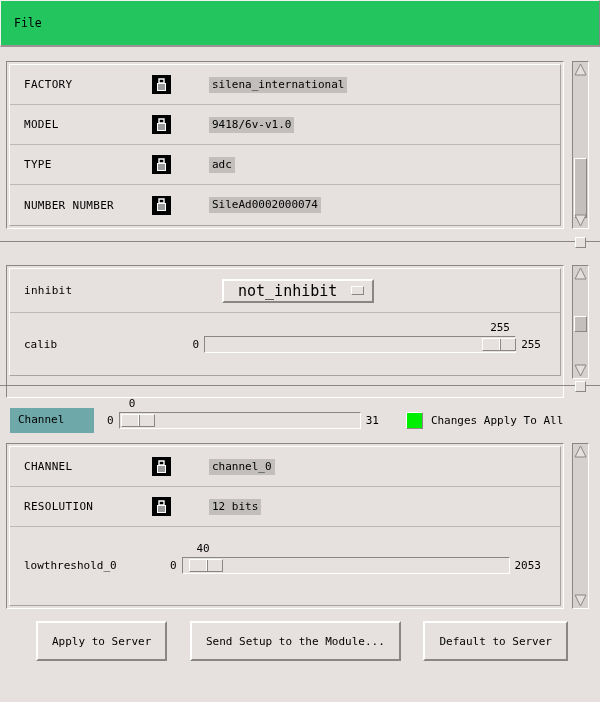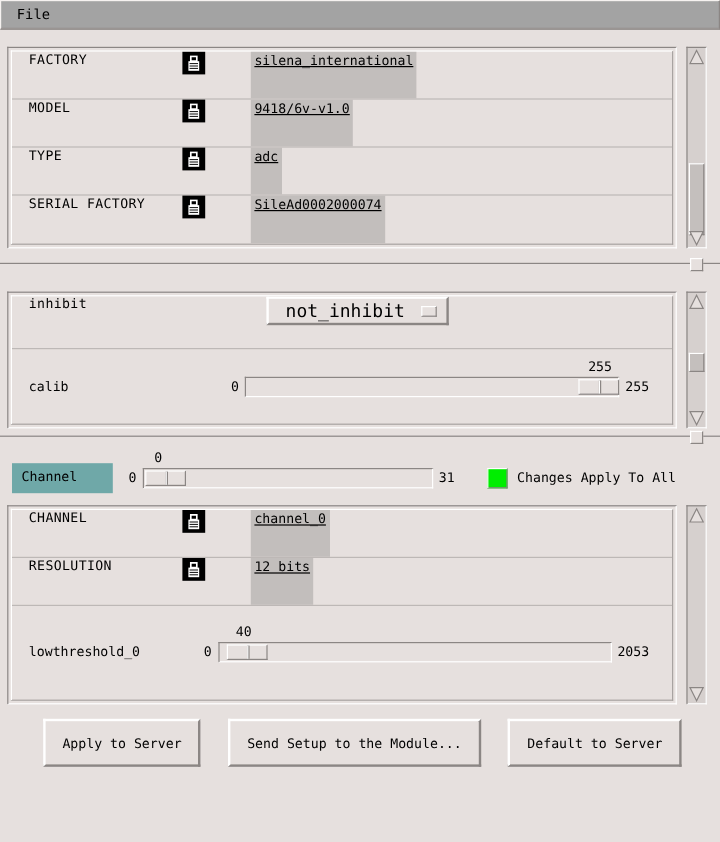--- a/index.html
+++ b/index.html
@@ -11,22 +11,22 @@
   body {
     background: #e6e0de;
     font-family: "DejaVu Sans Mono", "Liberation Mono", monospace;
     font-size: 11px;
     color: #000;
     -webkit-font-smoothing: none;
   }
 
   
   .menubar {
-    height: 25px;
-    background: #a3a3a3;
+    height: 47px;
+    background: #22c55e;
     border-top: 1px solid #f6f2f0;
     border-left: 1px solid #f6f2f0;
     border-right: 1px solid #8b8684;
     border-bottom: 2px solid #9a9593;
     display: flex;
     align-items: center;
     padding-left: 3px;
   }
   .menu-item {
     padding: 3px 12px 4px 10px;
@@ -54,20 +54,21 @@
     border-left: 1px solid #ffffff;
     border-right: 1px solid #a8a3a1;
     border-bottom: 1px solid #a8a3a1;
     background: #e6e0de;
     overflow: hidden;
   }
 
   
   .row {
     display: flex;
+    align-items: center;
     height: 40px;
     border-bottom: 1px solid #bdb8b6;
     padding: 0 14px;
     position: relative;
   }
   .row.no-line { border-bottom: none; }
   .row-label {
     width: 128px;
     flex: 0 0 128px;
     font-size: 11px;
@@ -80,21 +81,20 @@
     margin-right: 38px;
     display: flex; align-items: center; justify-content: center;
   }
   .lock-icon svg { display: block; }
   .value-chip {
     background: #c2bebc;
     padding: 1px 3px 2px 3px;
     font-size: 11px;
     color: #000;
     white-space: pre;
-    text-decoration: underline;
   }
 
   
   .optmenu {
     background: #e6e0de;
     border-top: 2px solid #ffffff;
     border-left: 2px solid #ffffff;
     border-right: 2px solid #8b8684;
     border-bottom: 2px solid #8b8684;
     height: 24px;
@@ -311,21 +311,21 @@
           <svg width="13" height="14" viewBox="0 0 13 14">
               <path d="M4 1h5v4H4z" fill="none" stroke="#fff" stroke-width="1.4"></path>
               <rect x="2" y="5" width="9" height="8" fill="#fff"></rect>
               <path d="M3 7h7M3 9h7M3 11h7" stroke="#000" stroke-width="0.8"></path>
             </svg>
         </div>
         <div class="value-chip">adc</div>
       </div>
 
       <div class="row no-line">
-        <div class="row-label">SERIAL FACTORY</div>
+        <div class="row-label">NUMBER NUMBER</div>
         <div class="lock-icon">
           <svg width="13" height="14" viewBox="0 0 13 14">
               <path d="M4 1h5v4H4z" fill="none" stroke="#fff" stroke-width="1.4"></path>
               <rect x="2" y="5" width="9" height="8" fill="#fff"></rect>
               <path d="M3 7h7M3 9h7M3 11h7" stroke="#000" stroke-width="0.8"></path>
             </svg>
         </div>
         <div class="value-chip">SileAd0002000074</div>
       </div>
 
@@ -346,21 +346,21 @@
     </div>
   </div>
 </div>
 
 <div class="sash" style="margin-top:12px">
   <div class="sash-grip"></div>
 </div>
 
 <div style="height:12px"></div>
 <div class="pane" style="height:114px">
-  <div class="frame-outer" style="margin-right:30px;height:114px">
+  <div class="frame-outer" style="margin-right:30px;height:133px">
     <div class="frame-inner" style="height:108px">
 
       <div class="row" style="height:44px">
         <div class="row-label">inhibit</div>
         <div style="width:70px"></div>
         <div class="optmenu">
           <span class="optmenu-label">not_inhibit</span>
           <span class="opt-arrow"></span>
         </div>
       </div>

